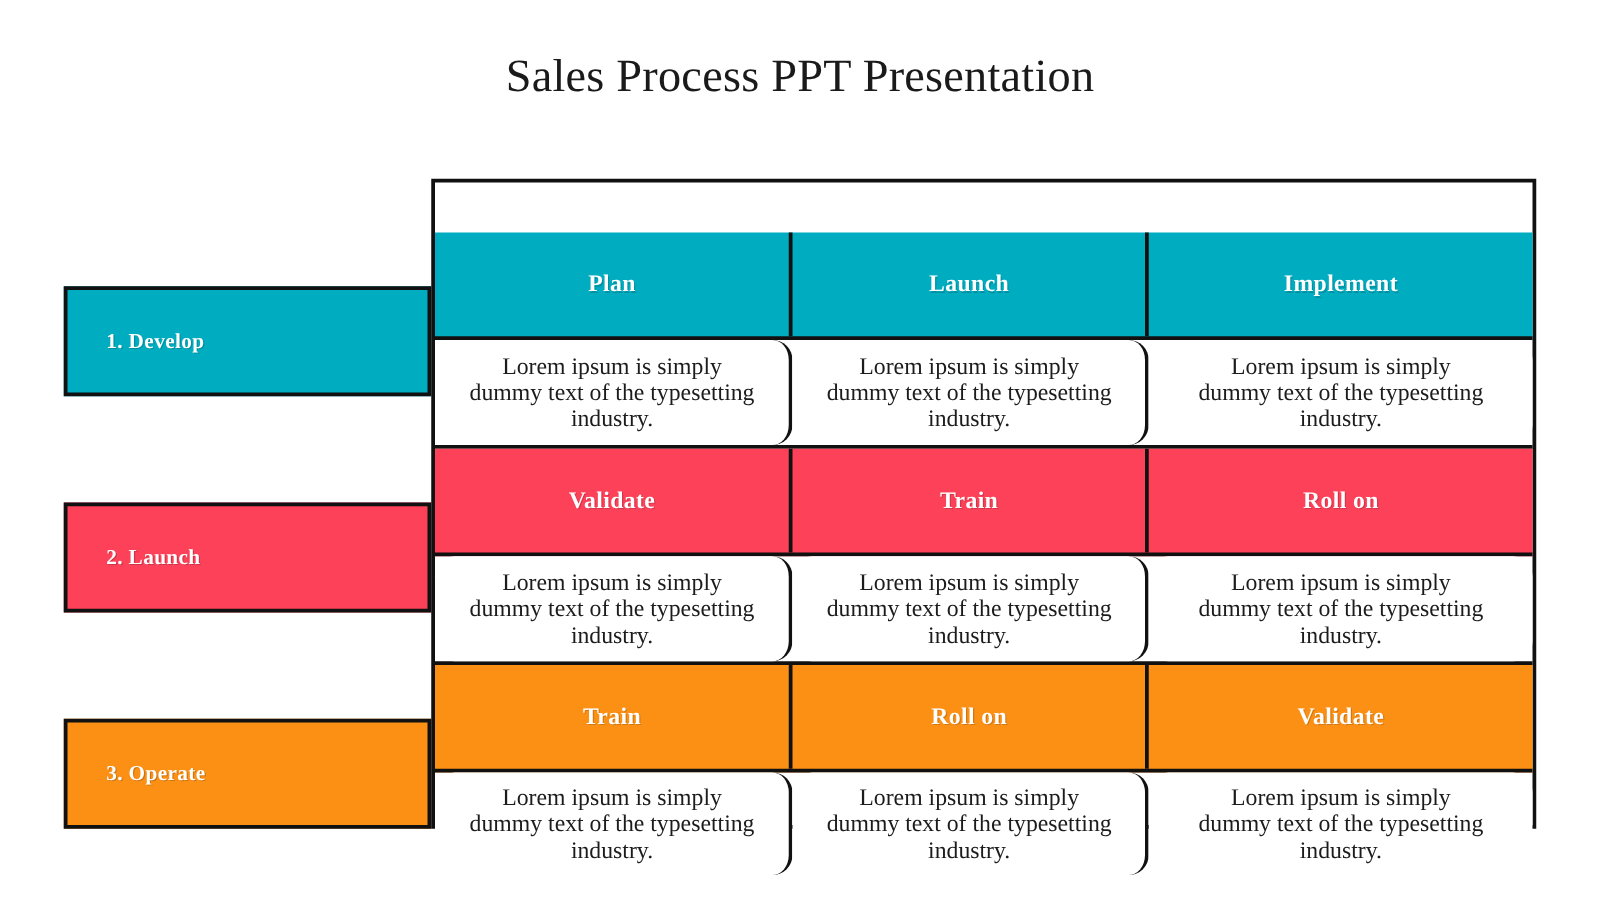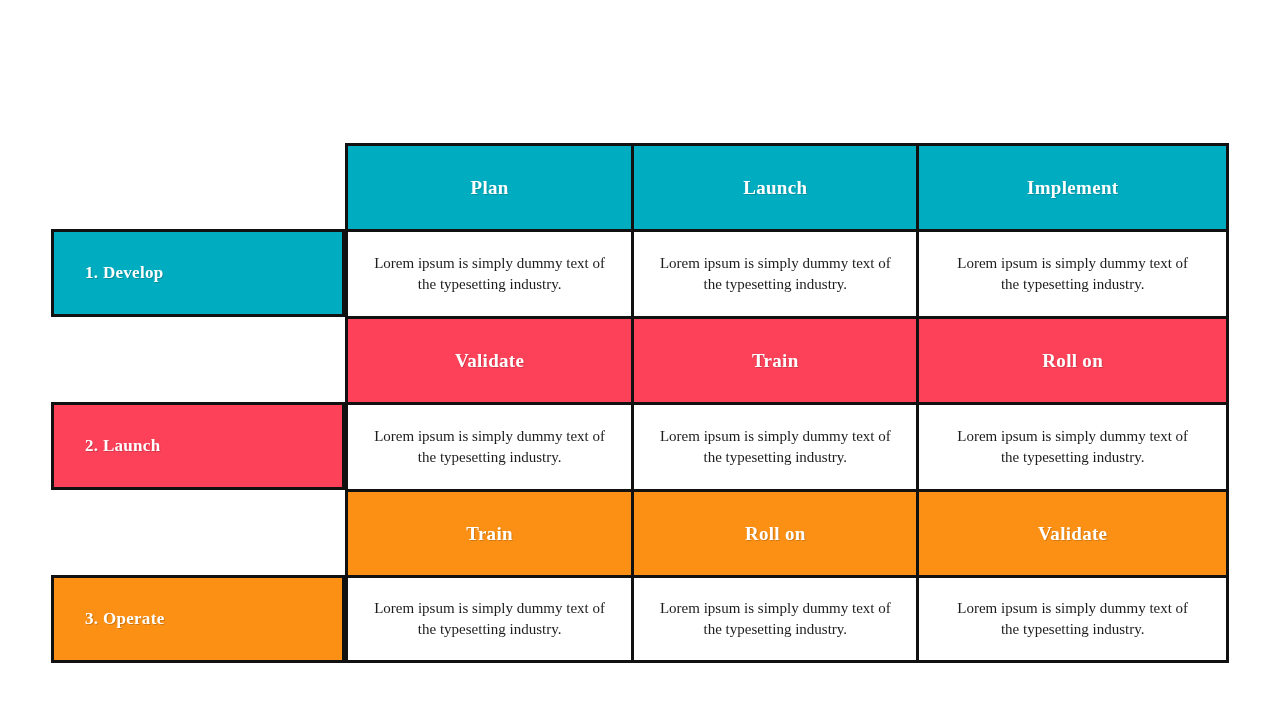--- a/index.html
+++ b/index.html
@@ -88,20 +88,21 @@
     border: 3px solid #111111;
     border-top: 3px solid #111111;
   }
 
   .grid-row {
     position: absolute;
     left: 0;
     width: 878px;
     display: flex;
     box-sizing: border-box;
+    margin-top: 40px;
   }
 
   .grid-row.band {
     border-bottom: 3px solid #111111;
   }
   .grid-row.body {
     border-bottom: 3px solid #111111;
   }
   .grid-row.last {
     border-bottom: none;
@@ -124,37 +125,39 @@
     font-size: 19px;
     font-weight: 700;
     color: #ffffff;
     letter-spacing: 0.3px;
     text-shadow: 1px 1px 0 rgba(0,0,0,0.16);
   }
 
   .body .cell {
     background: #ffffff;
     font-family: "Liberation Serif", "DejaVu Serif", serif;
-    font-size: 15px;
+    font-size: 19px;
     font-weight: 400;
     color: #1c1c1c;
     line-height: 21px;
     padding: 0 22px;
+    border-radius: 16px;
   }
 
   .body .cell span {
     display: block;
     max-width: 235px;
   }
 </style>
 </head>
 <body>
 
 <div class="slide">
 
+  <div class="slide-title">Sales Process PPT Presentation</div>
 
   <div class="matrix">
 
     <div class="stage-col">
 
       <div class="stage-block" style="top:86px;height:88px;background:#00acbf;">
         <span class="stage-label">1. Develop</span>
       </div>
 
       <div class="stage-block" style="top:259px;height:88px;background:#fc4159;">

